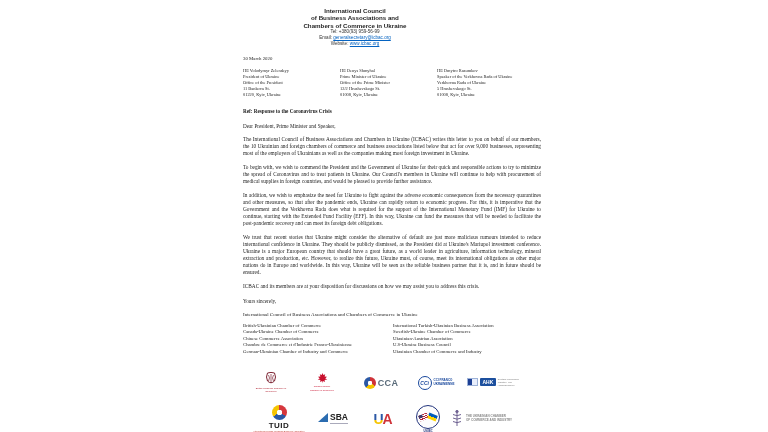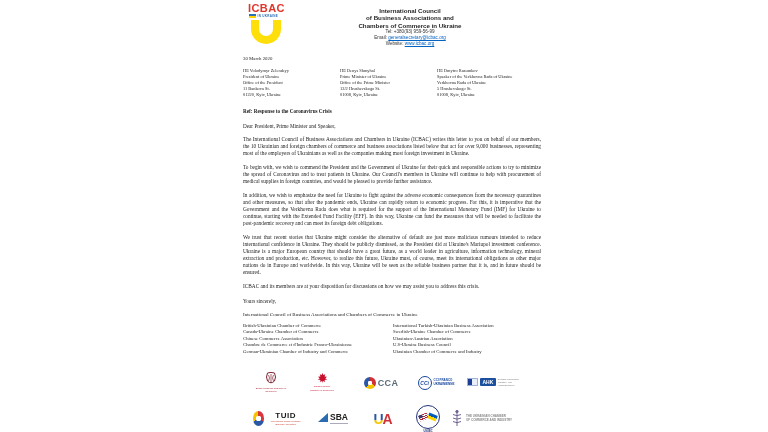--- a/index.html
+++ b/index.html
@@ -61,21 +61,21 @@
   .cci{width:52px;flex-direction:row;gap:2px;}
   .cci-mark{width:12px;height:12px;border:1px solid #18479c;border-radius:50%;color:#18479c;
     font-weight:bold;font-style:italic;font-size:5px;display:flex;align-items:center;justify-content:center;}
   .cci-caption{font-size:3px;font-weight:bold;color:#18479c;line-height:3.6px;text-align:left;}
   .ahk{width:76px;flex-direction:row;gap:2px;justify-content:flex-start;}
   .ahk-flag{width:9px;height:6px;background:linear-gradient(90deg,#1c3f94 40%,#e8eefc 40%);
     border:.5px solid #9db2d8;}
   .ahk-box{background:#1c4f9e;color:#fff;font-weight:bold;font-size:5px;padding:1px 2.5px;border-radius:1px;}
   .ahk-caption{font-size:2.3px;color:#777;line-height:2.7px;text-align:left;width:34px;}
 
-  .tuid{width:52px;flex-direction:row;gap:2px;}
+  .tuid{width:52px;flex-direction:column;gap:2px;}
   .tuid-wheel{width:15px;height:15px;border-radius:50%;
     background:radial-gradient(circle at 50% 50%, #ffffff 0 2.6px, rgba(255,255,255,0) 3px),
     conic-gradient(#d6373d 0 33%,#2b58a5 33% 66%,#f5c400 66%);}
   .tuid-textcol{display:flex;flex-direction:column;align-items:center;}
   .tuid-text{font-weight:bold;font-size:8px;color:#1a1a1a;letter-spacing:.5px;line-height:8px;}
   .tuid-caption{font-size:2.2px;color:#c0392b;line-height:2.6px;text-align:center;}
   .sba{width:44px;flex-direction:row;gap:2px;align-items:flex-end;}
   .sba-sail{width:0;height:0;border-bottom:9px solid #2b6cb0;border-left:10px solid transparent;margin-bottom:2px;}
   .sba-textcol{display:flex;flex-direction:column;align-items:center;}
   .sba-text{font-weight:bold;font-size:8.5px;color:#222;line-height:9px;}
@@ -97,28 +97,20 @@
   .ucci-caption{font-size:3px;color:#8a8a8a;font-weight:bold;line-height:3.8px;text-align:left;}
 
   .gap1{width:4px;flex:none;} .gap2{width:6px;flex:none;} .gap3{width:5px;flex:none;}
 </style>
 </head>
 <body>
 
 <div class="page">
 
   <div class="letterhead">
-    <div class="icbac-logo">
-      <span class="icbac-acronym">ICBAC</span>
-      <div class="icbac-tagline">
-        <span class="icbac-flag"></span>
-        <span class="icbac-tagline-text">IN UKRAINE</span>
-      </div>
-      <div class="icbac-u"></div>
-    </div>
     <div class="letterhead-text">
       <div class="lh-title">International Council</div>
       <div class="lh-title">of Business Associations and</div>
       <div class="lh-title">Chambers of Commerce in Ukraine</div>
       <div class="lh-contact">Tel: +380(93) 959-56-99</div>
       <div class="lh-contact">
         <span>Email:</span>
         <a href="#">generalsecretary@icbac.org</a>
       </div>
       <div class="lh-contact">

